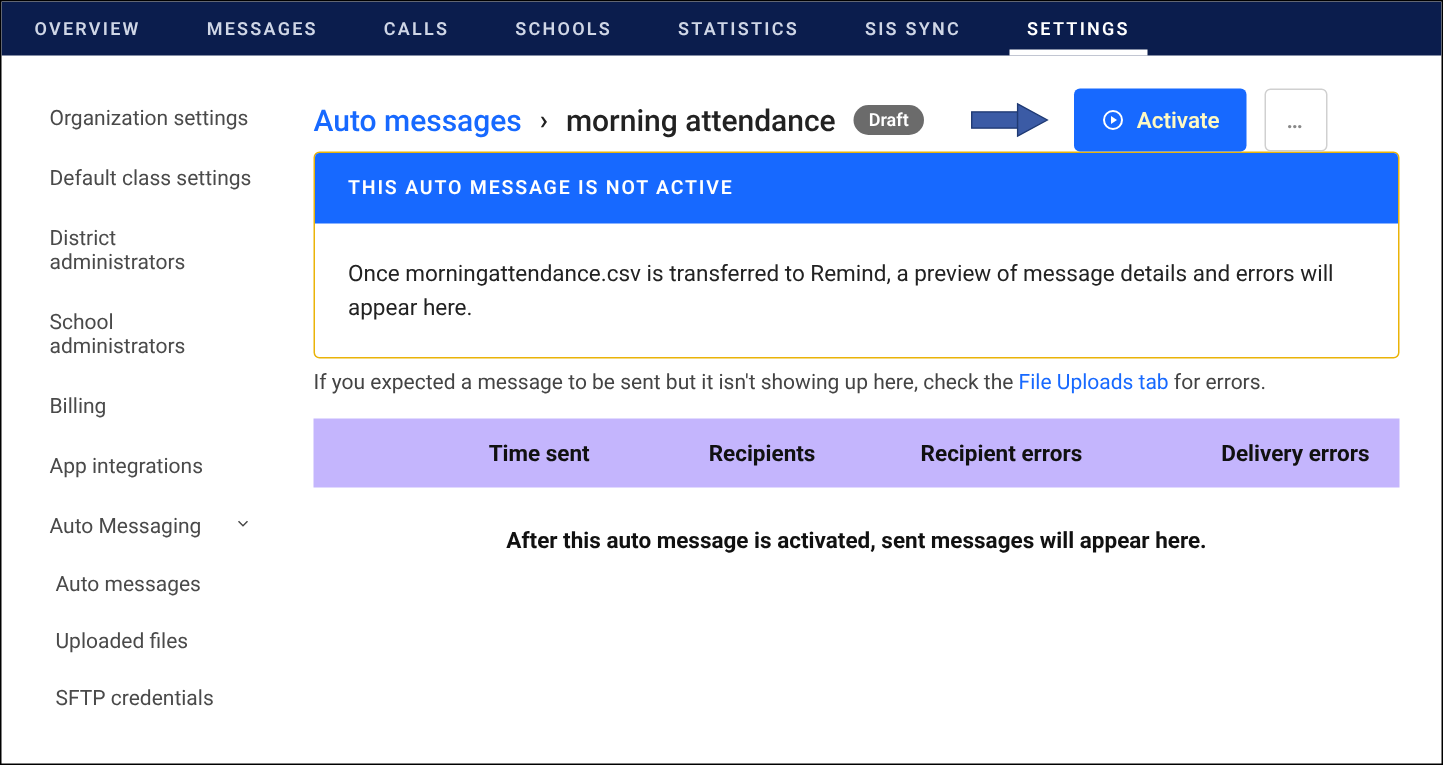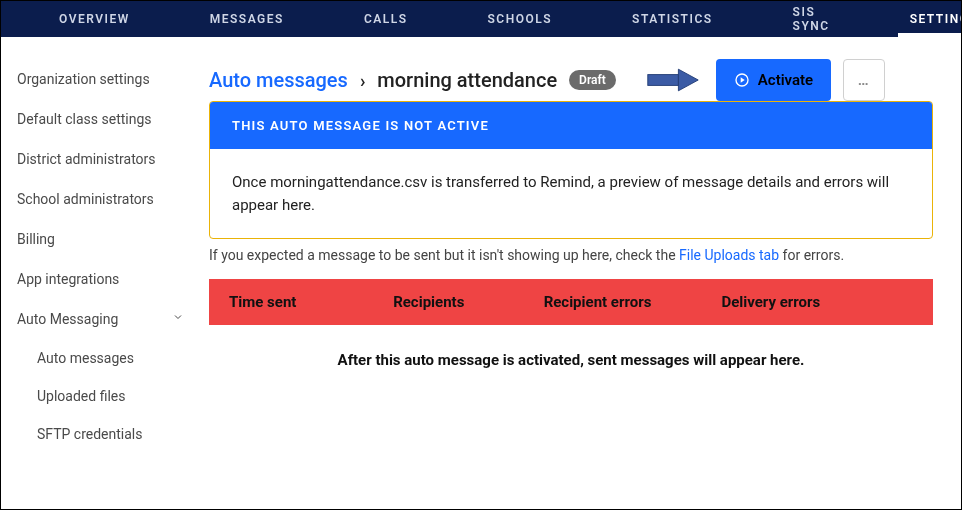--- a/index.html
+++ b/index.html
@@ -24,21 +24,20 @@
     color: #cfd6e6;
     font-size: 12px;
     letter-spacing: 1.5px;
     font-weight: 600;
     padding: 0 22px;
     height: 36px;
     display: flex;
     align-items: center;
     cursor: pointer;
     position: relative;
-    margin-left: 36px;
   }
   .topnav-item.active {
     color: #fff;
   }
   .topnav-item.active::after {
     content: "";
     position: absolute;
     left: 10px;
     right: 10px;
     bottom: 0;
@@ -54,21 +53,21 @@
   
   .sidebar {
     width: 200px;
     padding: 22px 0 0 0;
     border-right: 1px solid transparent;
     flex-shrink: 0;
   }
   .sidebar-item {
     font-size: 14px;
     color: #4a4a4a;
-    padding: 12px 16px;
+    padding: 12px 32px;
     cursor: pointer;
   }
   .sidebar-item.group {
     display: flex;
     justify-content: space-between;
   }
   .sidebar-sub {
     font-size: 14px;
     color: #4a4a4a;
     padding: 11px 20px 11px 36px;
@@ -142,21 +141,21 @@
     border-radius: 4px;
     font-size: 15px;
     font-weight: 600;
     display: flex;
     align-items: center;
     justify-content: center;
     cursor: pointer;
   }
   .btn-primary {
     background: #1769ff;
-    color: #000000;
+    color: #fef9c3;
     gap: 8px;
   }
   .btn-primary svg {
     width: 16px;
     height: 16px;
   }
   .btn-outline {
     background: #fff;
     color: #1769ff;
     border: 1px solid #1769ff;
@@ -203,24 +202,25 @@
     color: #444;
   }
   .section-sub a {
     color: #1769ff;
     text-decoration: none;
     cursor: pointer;
   }
 
   .table-head {
     margin-top: 16px;
-    background: #ef4444;
+    background: #c4b5fd;
     display: grid;
     grid-template-columns: 1.2fr 1.1fr 1.3fr 1.4fr;
     padding: 14px 20px;
+    text-align: right;
   }
   .table-head .th {
     font-size: 15px;
     font-weight: 700;
     color: #111;
   }
   .table-empty {
     text-align: center;
     padding: 26px 0 12px;
     font-size: 15px;

